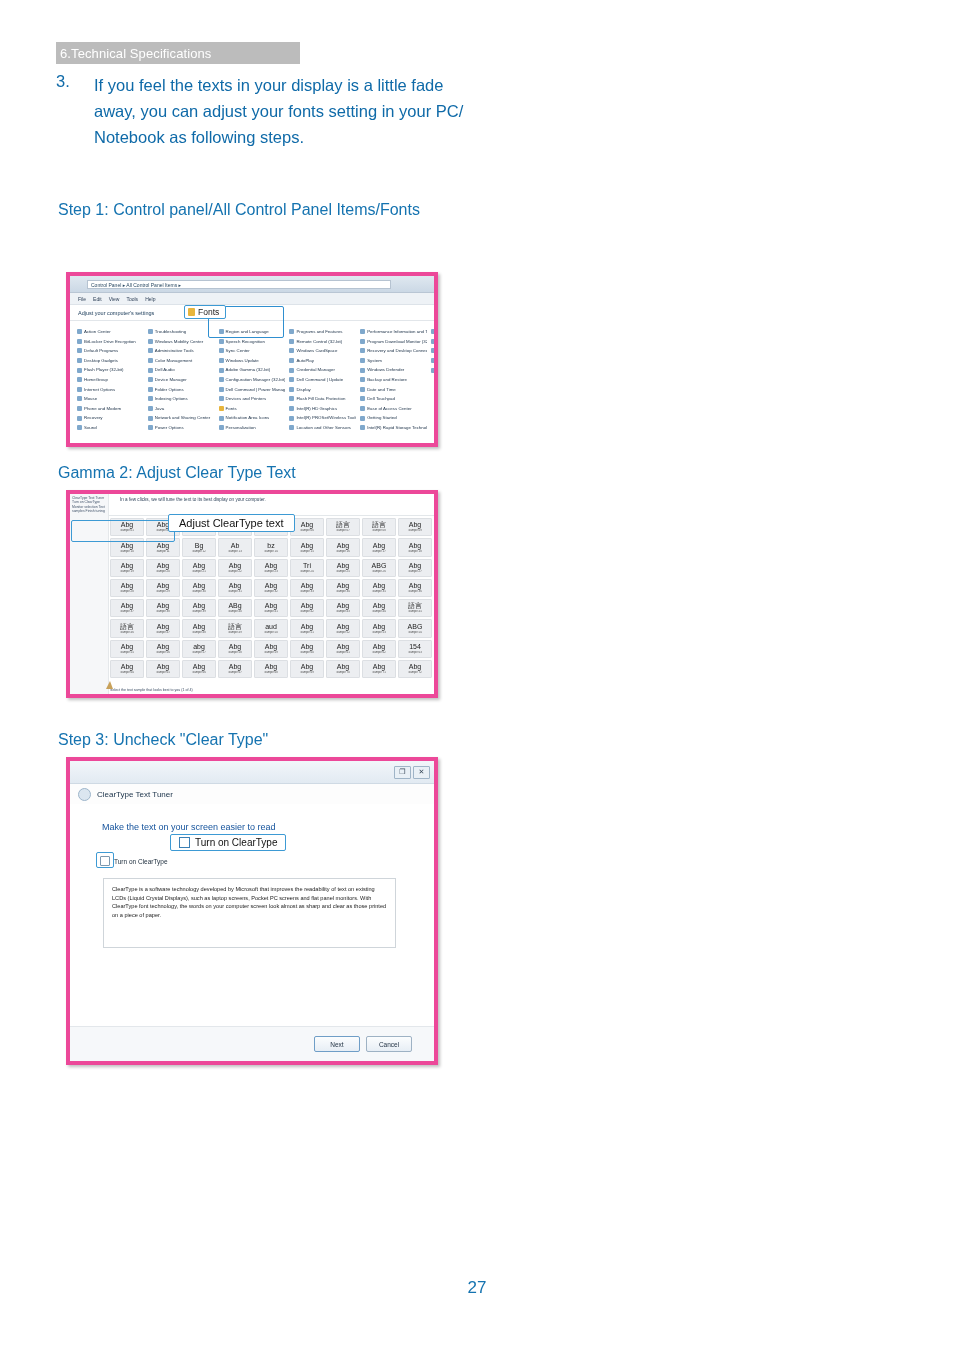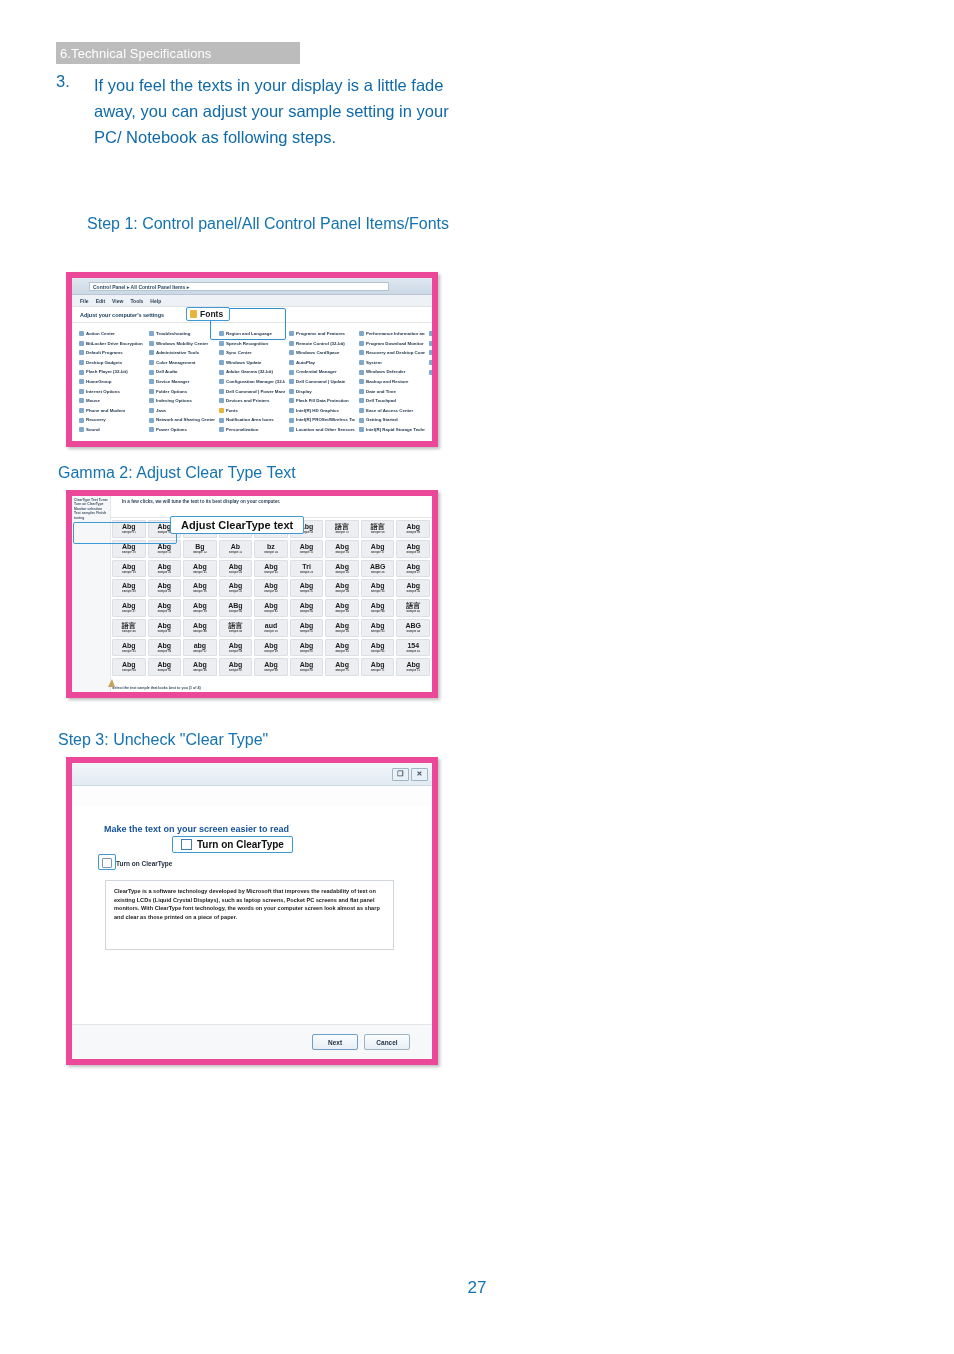--- a/index.html
+++ b/index.html
@@ -58,32 +58,31 @@
 
   
   .step-heading {
     position: absolute;
     left: 58px;
     font-size: 16px;
     line-height: 25px;
     color: #1573b0;
     width: 420px;
   }
-  #step1-heading { top: 211px; text-align: center; }
+  #step1-heading { top: 197px; }
   #step2-heading { top: 460px; }
   #step3-heading { top: 727px; }
 
   
   .shot {
     position: absolute;
     background: #ffffff;
-    border: 6px solid #ec4899;
+    border: 4px solid #ec4899;
     box-sizing: border-box;
     overflow: hidden;
-    font-weight: bold;
   }
   .shot.shadow {
     box-shadow: 2px 2px 3px rgba(0,0,0,0.25);
   }
 
   
   #shot1 {
     left: 66px;
     top: 272px;
     width: 372px;
@@ -476,21 +475,21 @@
 </style>
 </head>
 <body>
 
 <div class="section-chip">
   <span>6.Technical Specifications</span>
 </div>
 
 <div class="numbered-item">
   <div class="num">3.</div>
-  <div class="body">If you feel the texts in your display is a little fade away, you can adjust your sample setting in your PC/ Notebook as following steps.</div>
+  <div class="body">If you feel the texts in your display is a little fade away, you can adjust your fonts setting in your PC/ Notebook as following steps.</div>
 </div>
 
 <div class="step-heading" id="step1-heading">Step 1: Control panel/All Control Panel Items/Fonts</div>
 
 <div class="shot shadow" id="shot1">
   <div class="cp-titlebar">
     <div class="cp-addr">Control Panel  ▸  All Control Panel Items  ▸</div>
   </div>
   <div class="cp-menubar">
     <span>File</span>
@@ -1056,20 +1055,24 @@
 </div>
 
 <div class="step-heading" id="step3-heading">Step 3: Uncheck "Clear Type"</div>
 
 <div class="shot shadow" id="shot3">
   <div class="dlg-titlebar">
     <div class="dlg-btns">
       <div class="dlg-btn">❐</div>
       <div class="dlg-btn">✕</div>
     </div>
+  </div>
+  <div class="dlg-header">
+    <span class="dlg-back"></span>
+    <span>ClearType Text Tuner</span>
   </div>
   <div class="dlg-body">
     <div class="dlg-heading">Make the text on your screen easier to read</div>
     <div class="chk-row">
       <span class="chk-box"></span>
       <span class="chk-label">Turn on ClearType</span>
     </div>
     <div class="chk-outline"></div>
     <div class="chk-callout">
       <span class="cbox"></span>

